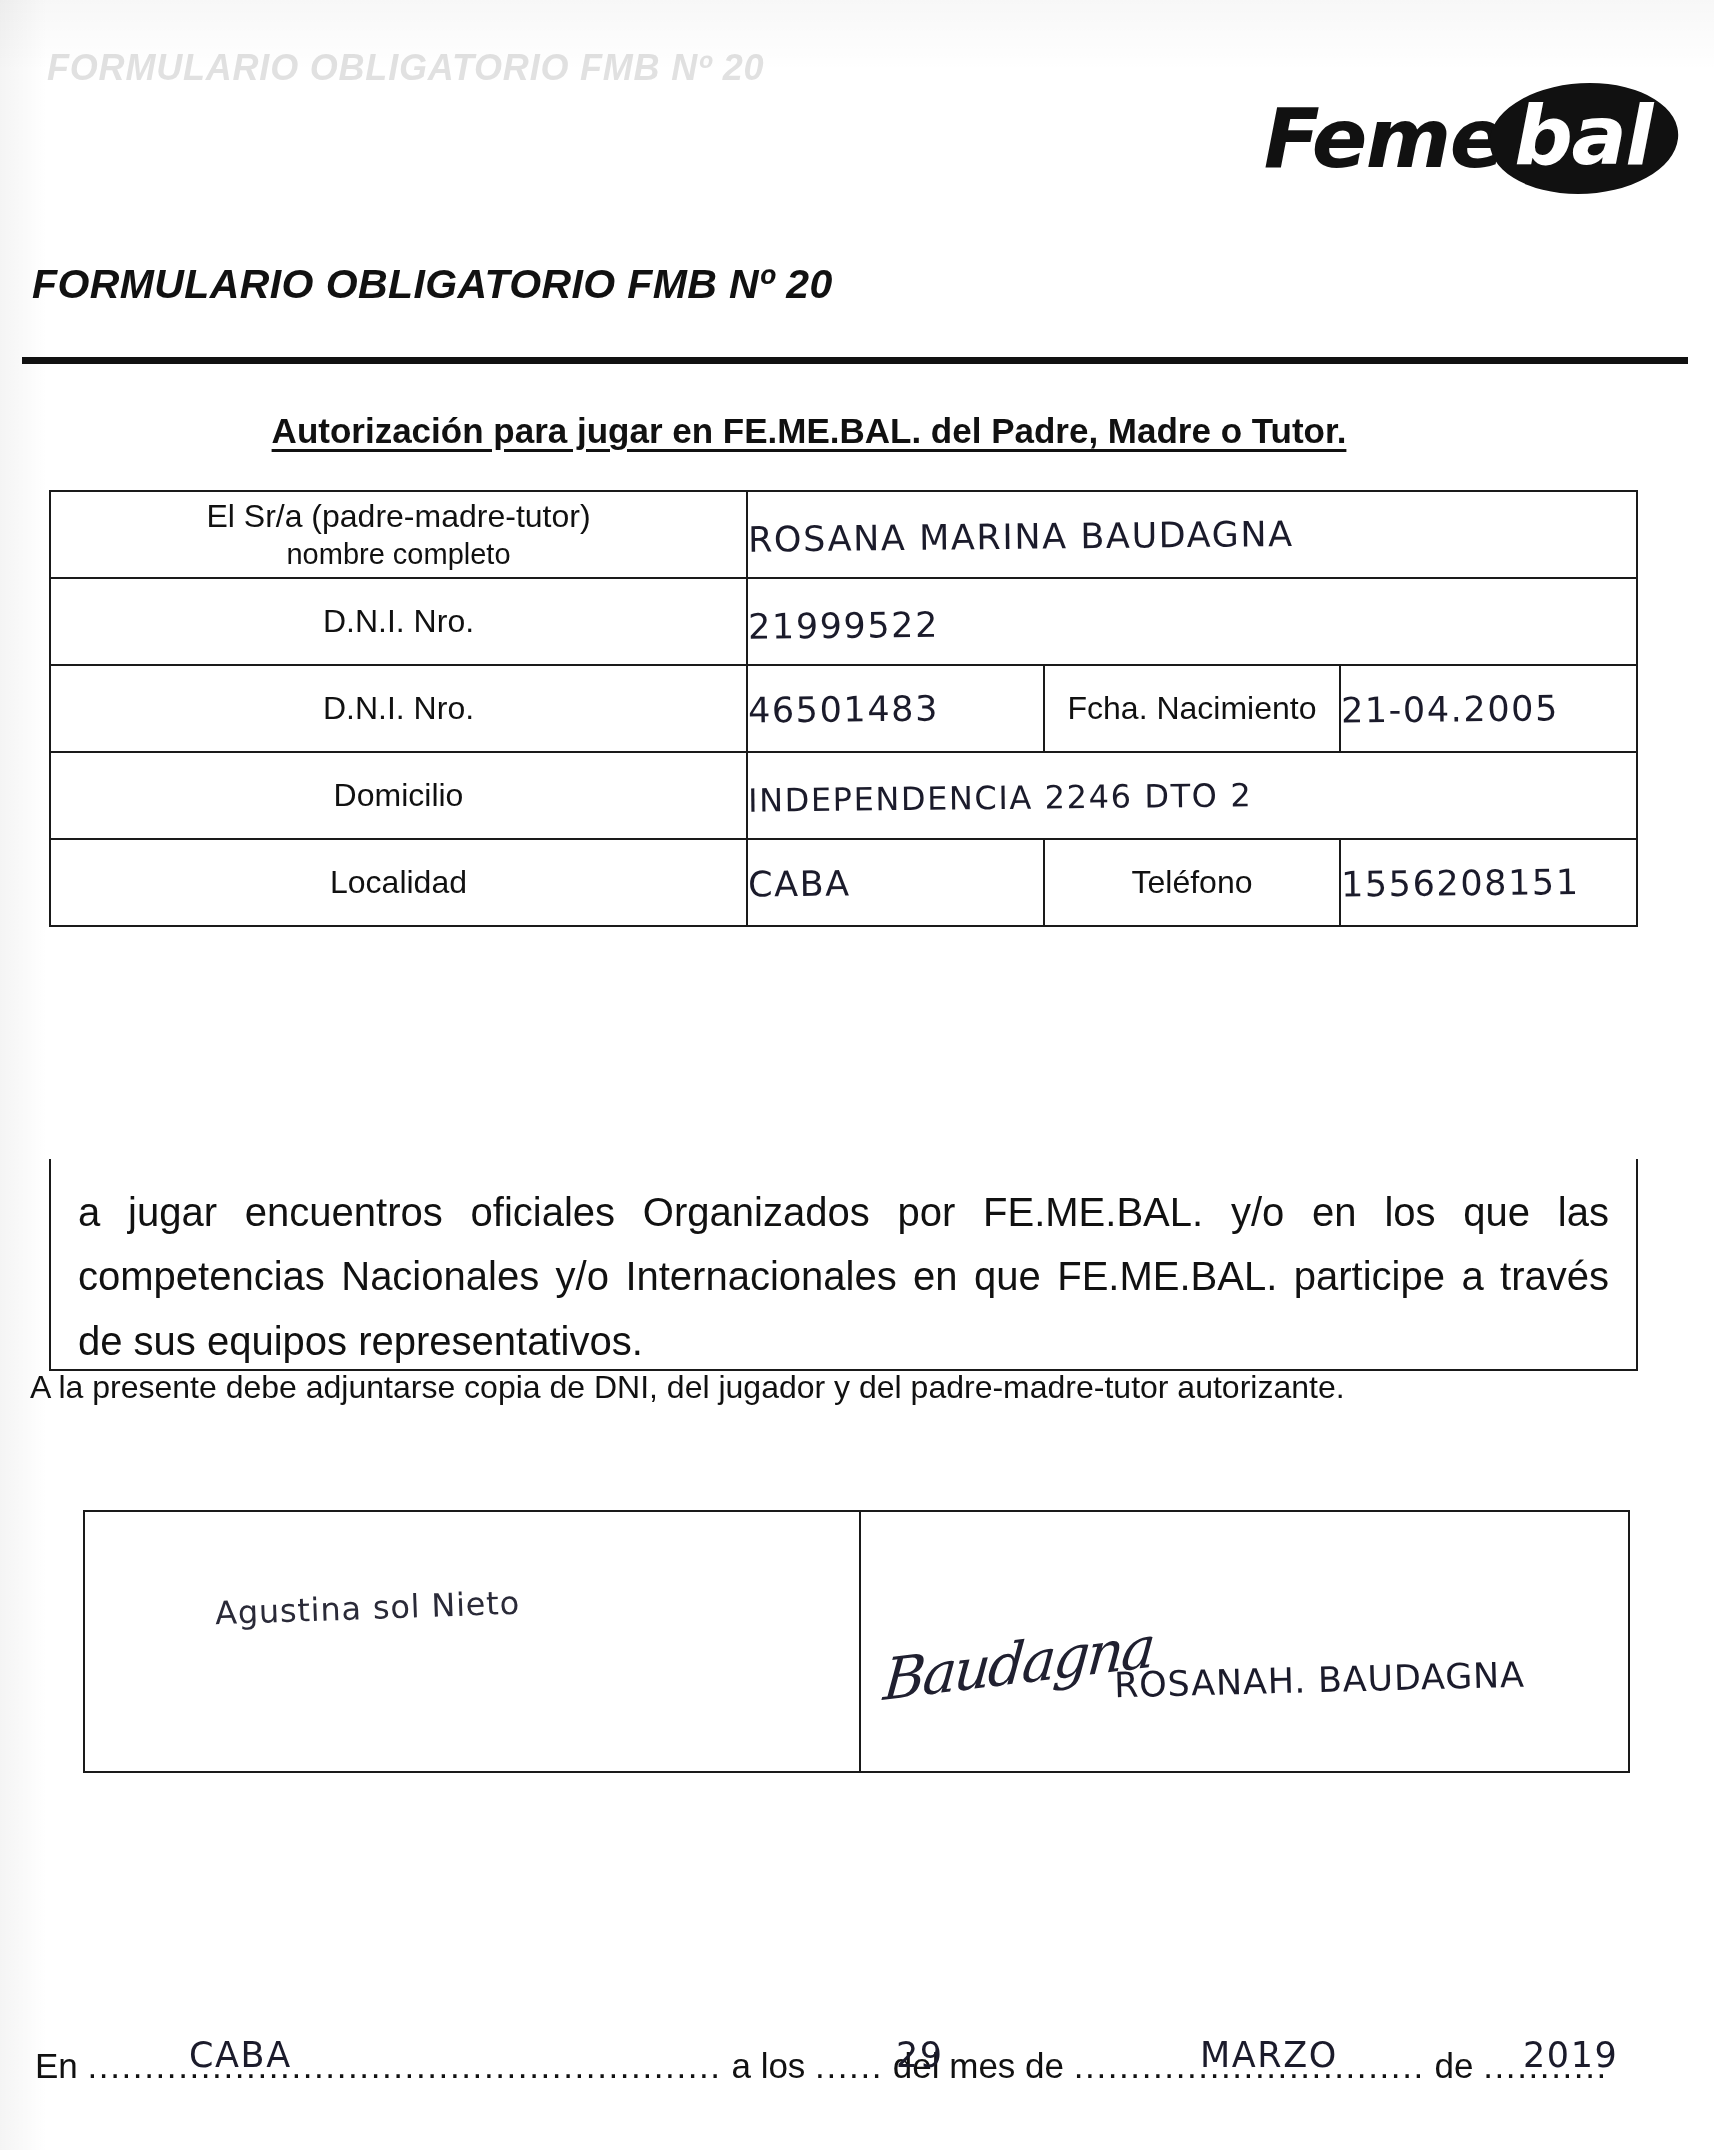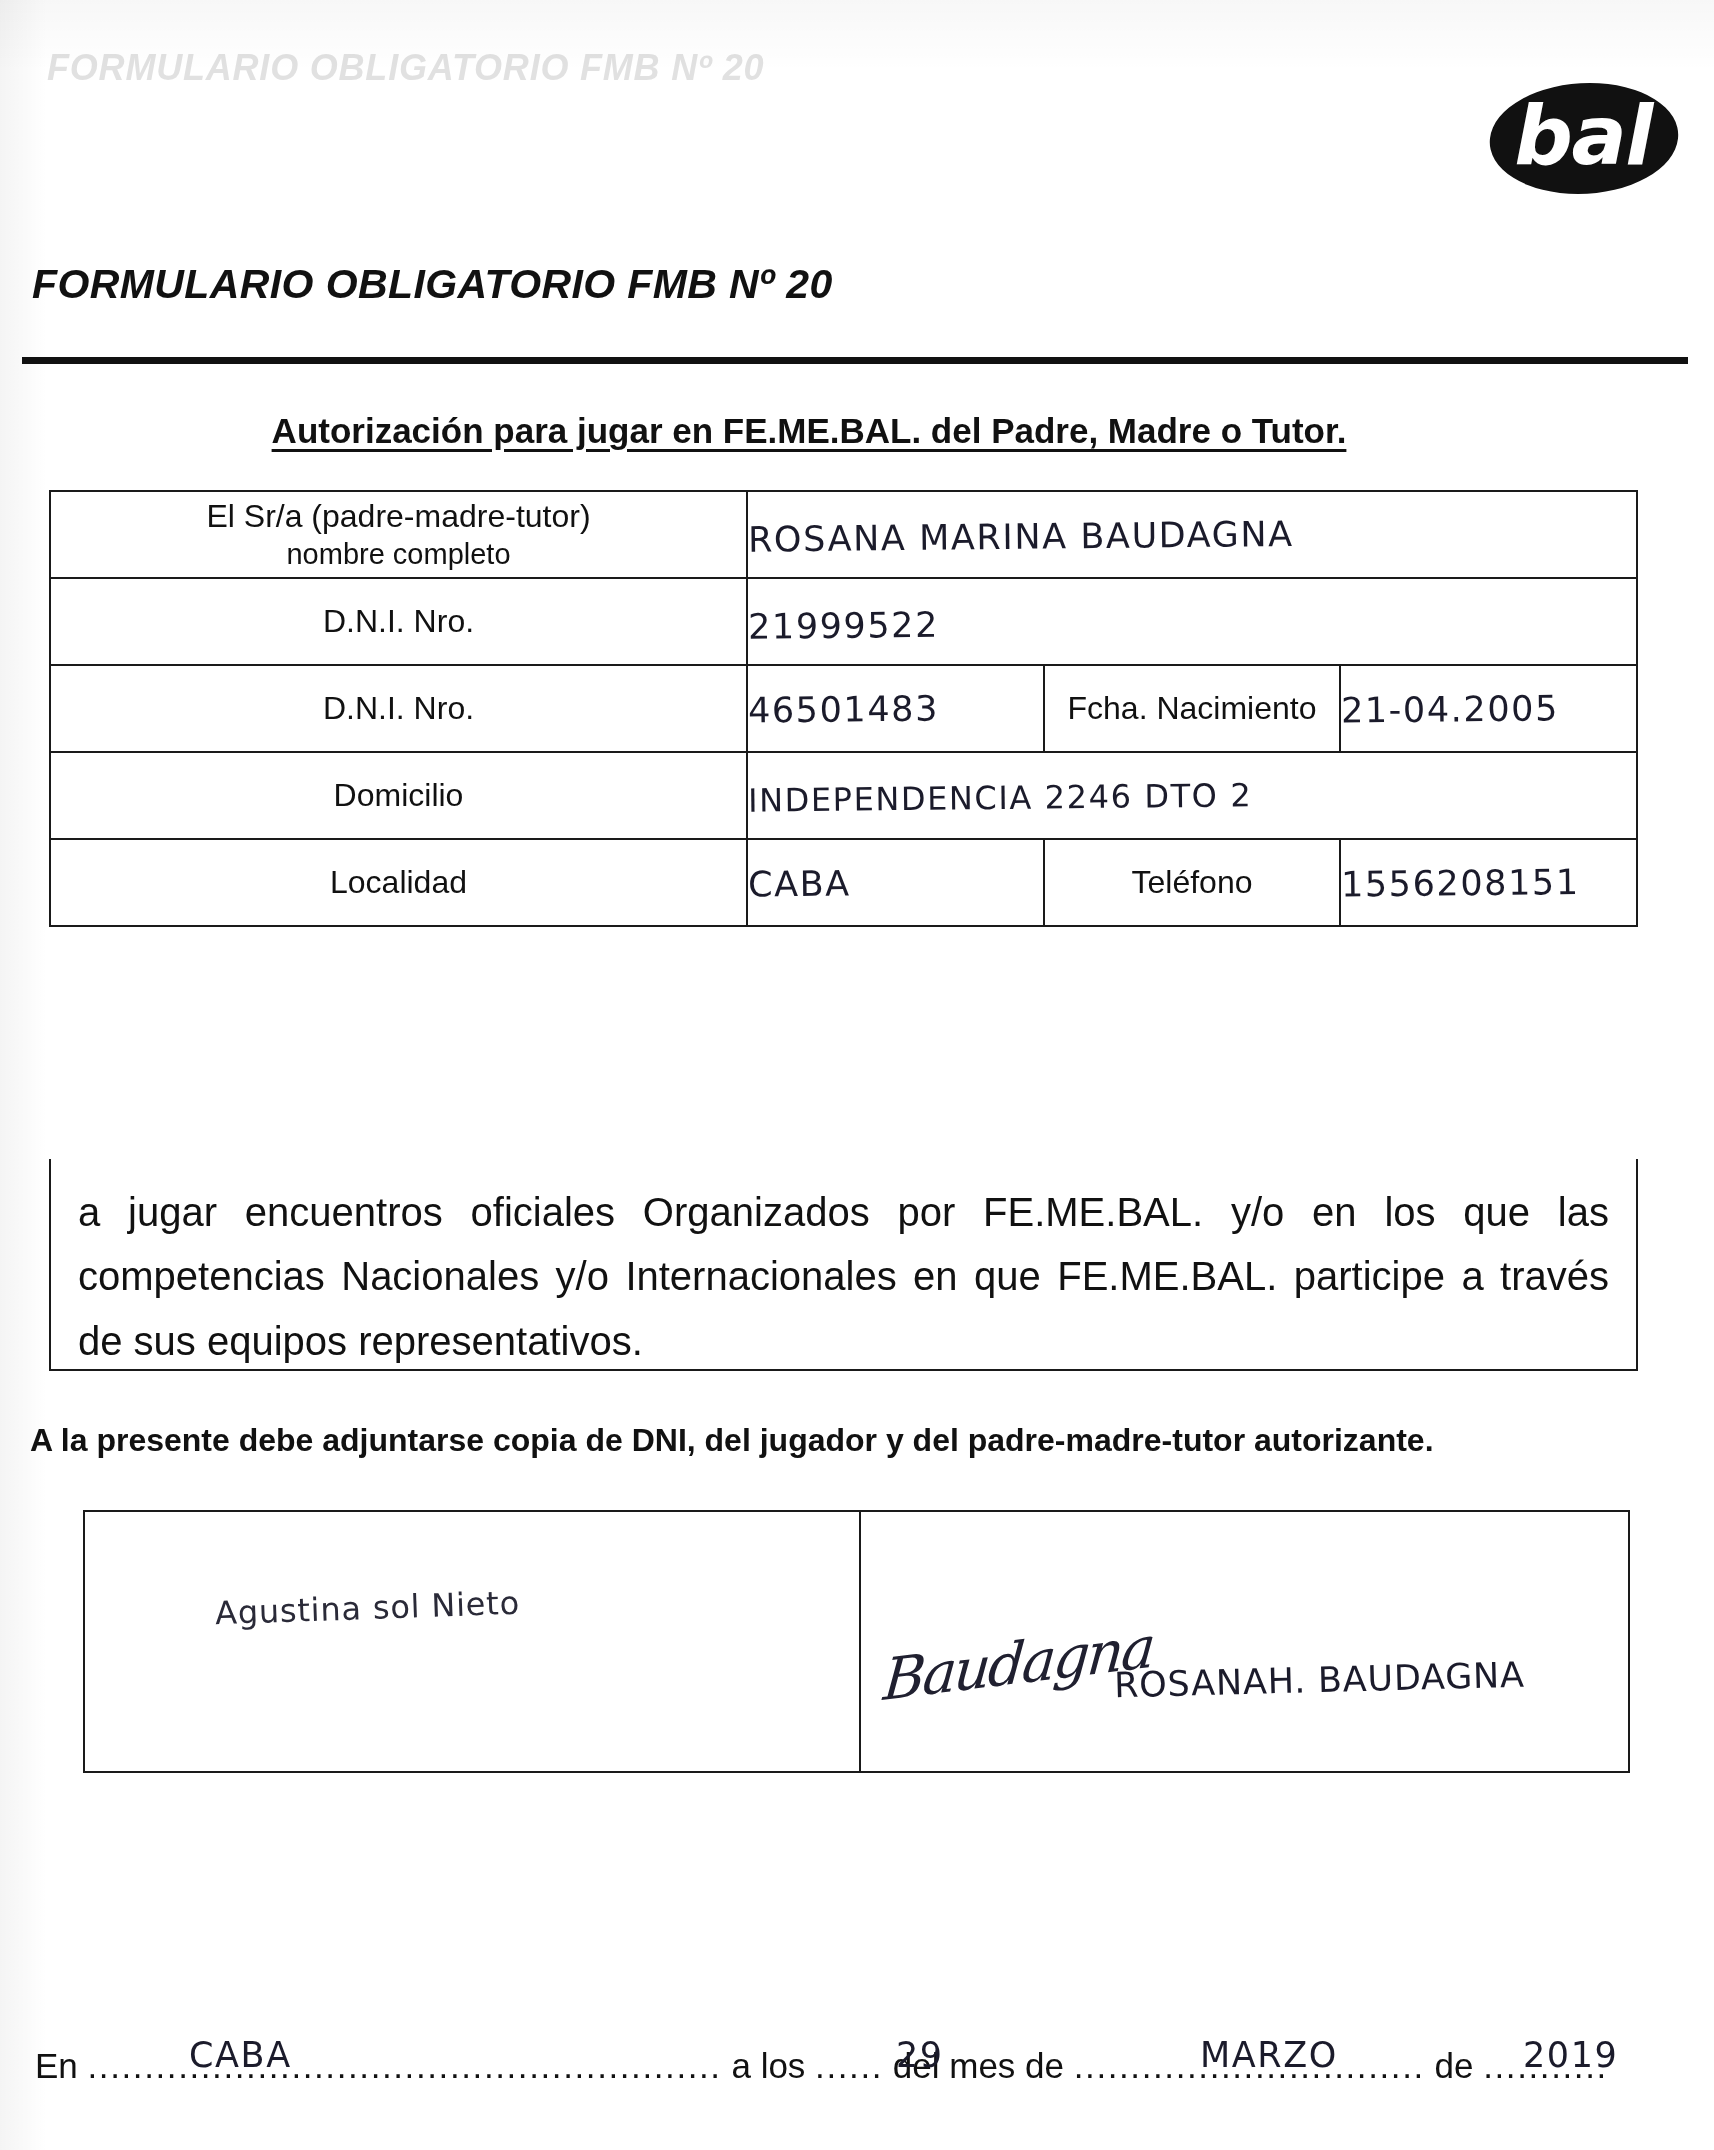--- a/index.html
+++ b/index.html
@@ -152,23 +152,23 @@
   .para-box p {
     margin: 0;
     font-size: 40px;
     line-height: 1.62;
     text-align: justify;
   }
 
   .note {
     position: absolute;
     left: 30px;
-    top: 1422px;
+    top: 1369px;
     font-size: 32px;
-    font-weight: 700;
+    font-weight: 400;
   }
 
   
   .sig-tbl {
     position: absolute;
     left: 83px;
     top: 1510px;
     width: 1547px;
     border-collapse: collapse;
     table-layout: fixed;
@@ -238,20 +238,21 @@
 </head>
 <body>
 
 <div class="scan-bleed"></div>
 
 <div class="page">
 
   <div class="ghost" style="left:47px; top:47px; font-size:36px;">FORMULARIO OBLIGATORIO FMB Nº 20</div>
 
   <div class="logo">
+    <span>Feme</span>
       <span class="blob">
         <span>bal</span>
       </span>
   </div>
 
   <div class="form-number">FORMULARIO OBLIGATORIO FMB Nº 20</div>
   <div class="rule"></div>
 
   <div class="doc-title">Autorización para jugar en FE.ME.BAL. del Padre, Madre o Tutor.</div>
 

